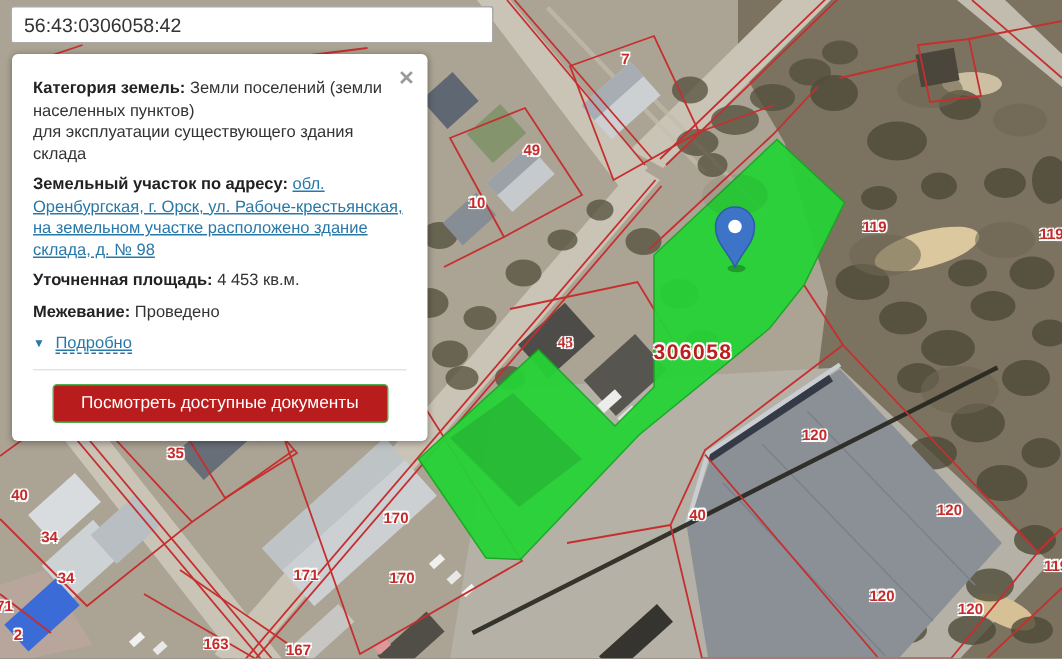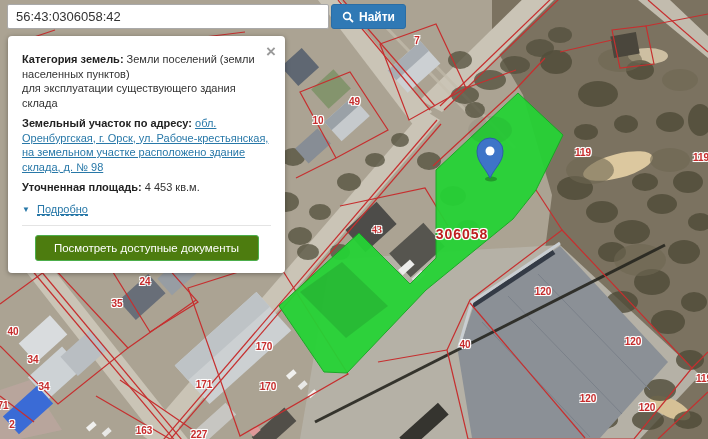--- a/index.html
+++ b/index.html
@@ -29,21 +29,21 @@
   #panel .row:first-child{margin-top:0;}
   #panel b{color:#222;}
   #panel a{color:#2878a8;text-decoration:underline;cursor:pointer;}
   #panel-close{position:absolute;top:7px;right:9px;color:#9a9a9a;font-size:17px;
     line-height:1;cursor:pointer;font-weight:bold;}
   #details-row{margin-top:7px;}
   #details-caret{color:#2878a8;font-size:8px;vertical-align:1px;margin-right:4px;}
   #details-link{color:#2878a8;text-decoration:none;border-bottom:1px dashed #2878a8;cursor:pointer;}
   #btn-wrap{margin-top:9px;padding-top:9px;border-top:1px solid #e4e4e4;text-align:center;}
   #docs-btn{display:inline-block;box-sizing:border-box;width:224px;padding:6px 4px;
-    background:#4d7c0f;border:1px solid #4cae4c;border-radius:3px;color:#fff;
+    background:#b91c1c;border:1px solid #4cae4c;border-radius:3px;color:#fff;
     font-size:11.5px;cursor:pointer;font-family:"Liberation Sans",sans-serif;}
 </style>
 </head>
 <body>
 
 <div id="screen">
 
   <svg id="map-svg" width="708" height="439" viewBox="0 0 708 439">
 
     <rect x="0" y="0" width="708" height="439" fill="#aba393"></rect>
@@ -233,54 +233,47 @@
     <g>
       <ellipse cx="491" cy="179" rx="6" ry="2.5" fill="#000" opacity="0.25"></ellipse>
       <path d="M490 178 C 484 166 477 162 477 151 a13 13 0 1 1 26 0 c0 11 -7 15 -13 27 Z" fill="#3e74c8" stroke="#2d5da8" stroke-width="1"></path>
       <circle cx="490" cy="151" r="4.5" fill="#ffffff"></circle>
     </g>
   </svg>
 
   <div id="map-labels">
       <span class="plabel" style="left: 417px; top: 40px;">7</span>
       <span class="plabel" style="left: 342px; top: 101px; padding-left: 25px;">49</span>
-      <span class="plabel" style="left: 308px; top: 120px; padding-left: 20px;">10</span>
+      <span class="plabel" style="left: 308px; top: 136px; padding-left: 20px;">10</span>
       <span class="plabel" style="left: 583px; top: 152px;">119</span>
       <span class="plabel" style="left: 701px; top: 157px;">119</span>
       <span class="plabel" style="left: 377px; top: 229px; font-family: Liberation Serif, serif;">43</span>
       <span class="plabel plabel-large" style="left: 462px; top: 234px;">306058</span>
       <span class="plabel" style="left: 543px; top: 291px;">120</span>
       <span class="plabel" style="left: 633px; top: 341px;">120</span>
       <span class="plabel" style="left: 588px; top: 398px;">120</span>
       <span class="plabel" style="left: 647px; top: 407px;">120</span>
       <span class="plabel" style="left: 465px; top: 344px;">40</span>
       <span class="plabel" style="left: 13px; top: 331px;">40</span>
       <span class="plabel" style="left: 117px; top: 303px;">35</span>
       <span class="plabel" style="left: 145px; top: 281px;">24</span>
       <span class="plabel" style="left: 33px; top: 359px;">34</span>
       <span class="plabel" style="left: 44px; top: 386px;">34</span>
       <span class="plabel" style="left: 3px; top: 405px;">71</span>
       <span class="plabel" style="left: 12px; top: 424px;">2</span>
       <span class="plabel" style="left: 204px; top: 384px;">171</span>
       <span class="plabel" style="left: 264px; top: 346px;">170</span>
       <span class="plabel" style="left: 268px; top: 386px;">170</span>
       <span class="plabel" style="left: 144px; top: 430px;">163</span>
-      <span class="plabel" style="left: 199px; top: 434px;">227</span>
+      <span class="plabel" style="left: 199px; top: 434px;">167</span>
       <span class="plabel" style="left: 704px; top: 378px;">119</span>
     </div>
 
   <div id="searchbar">
     <input id="search-input" type="text" value="56:43:0306058:42" style="">
-    <button id="search-btn">
-      <svg width="12" height="12" viewBox="0 0 12 12">
-        <circle cx="5" cy="5" r="3.4" fill="none" stroke="#fff" stroke-width="1.6"></circle>
-        <line x1="7.6" y1="7.6" x2="11" y2="11" stroke="#fff" stroke-width="1.8"></line>
-      </svg>
-      <span>Найти</span>
-    </button>
   </div>
 
   <div id="panel">
     <span id="panel-close">×</span>
 
 
     <div class="row">
       <b>Категория земель:</b>
       <span>Земли поселений (земли населенных пунктов)</span>
       <div>для эксплуатации существующего здания склада</div>
@@ -289,20 +282,24 @@
     <div class="row">
       <b>Земельный участок по адресу:</b>
       <a>обл. Оренбургская, г. Орск, ул. Рабоче-крестьянская, на земельном участке расположено здание склада, д. № 98</a>
     </div>
 
     <div class="row">
       <b>Уточненная площадь:</b>
       <span>4 453 кв.м.</span>
     </div>
 
+    <div class="row">
+      <b>Межевание:</b>
+      <span>Проведено</span>
+    </div>
 
     <div id="details-row">
       <span id="details-caret">▼</span>
       <a id="details-link">Подробно</a>
     </div>
 
     <div id="btn-wrap">
       <button id="docs-btn">Посмотреть доступные документы</button>
     </div>
   </div>

